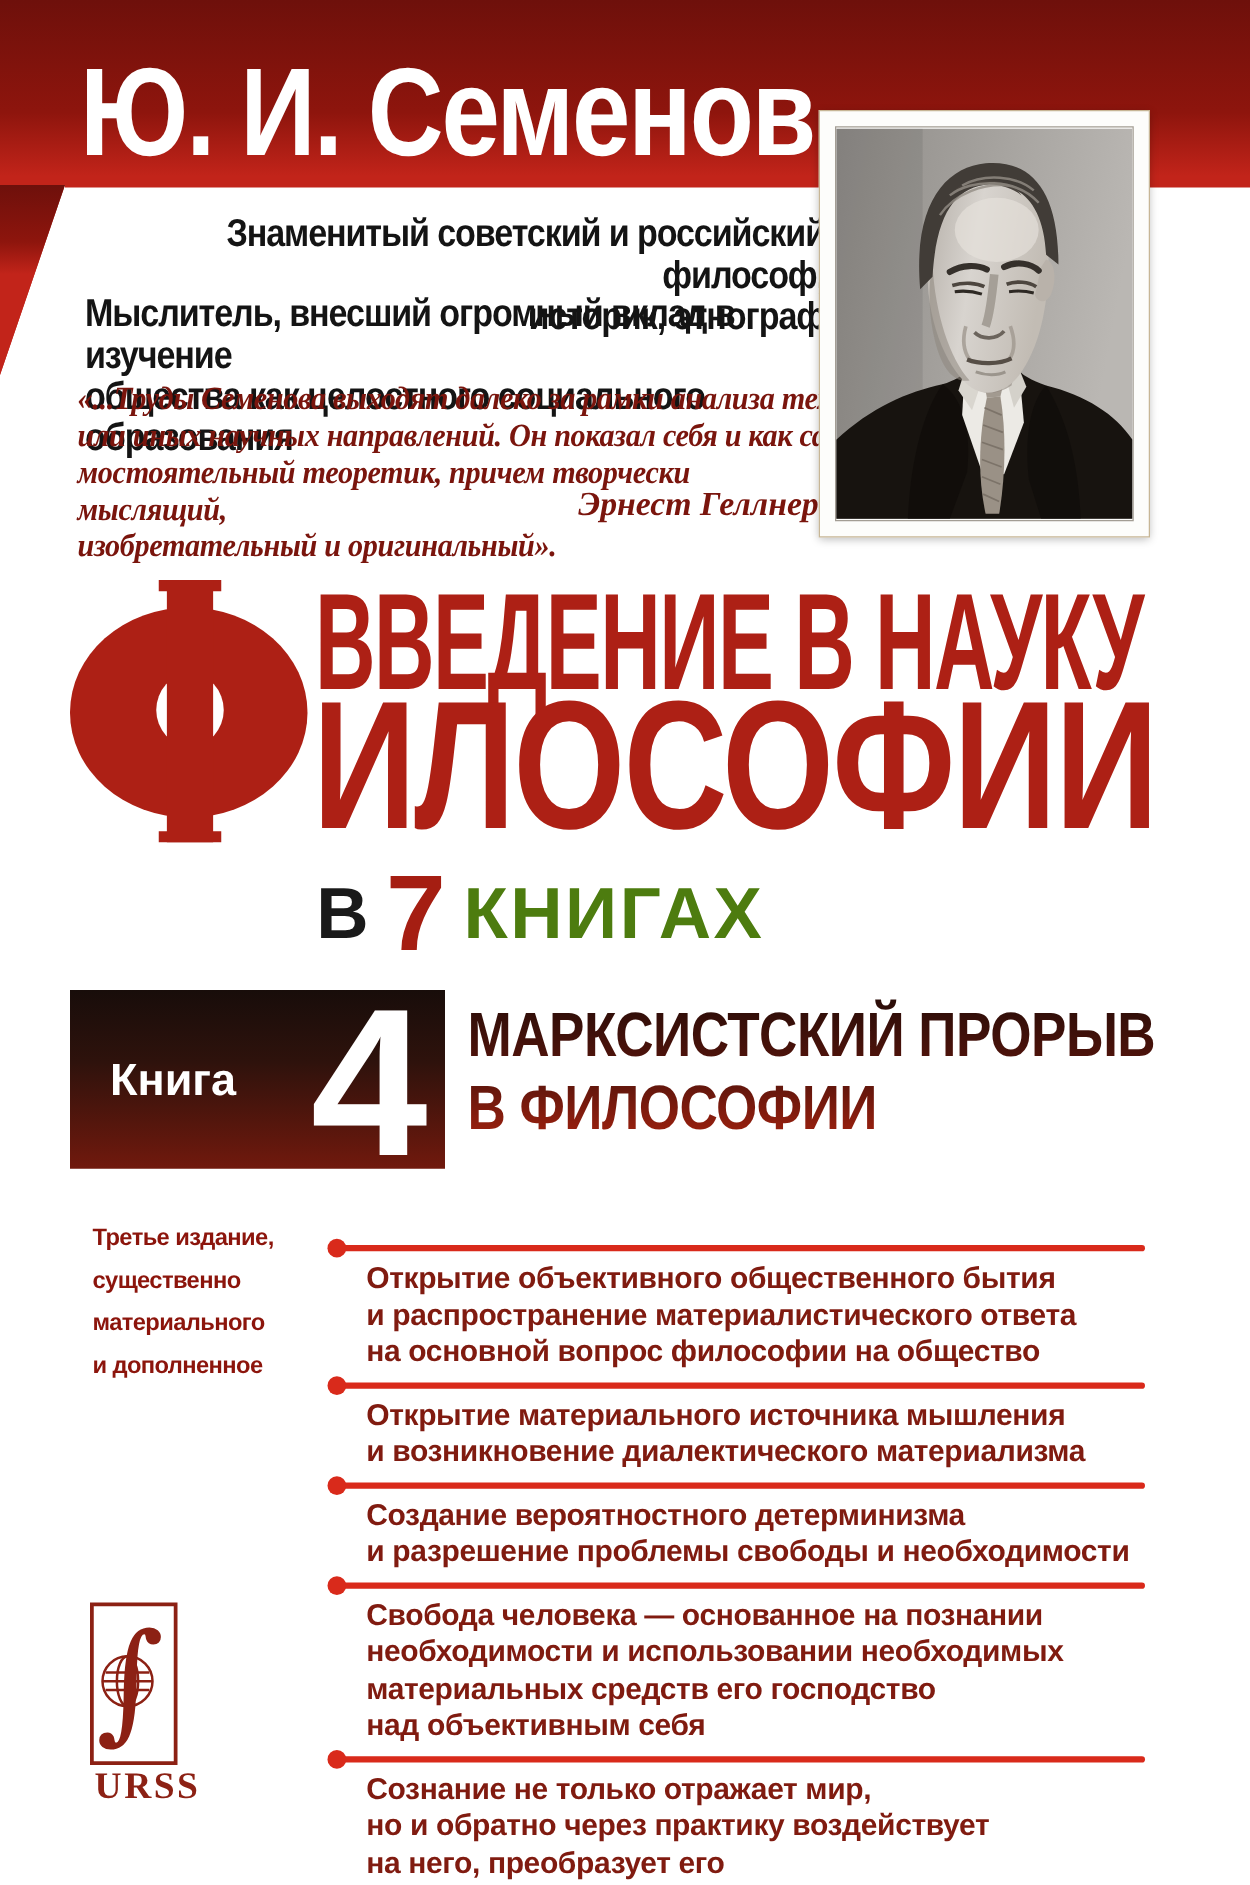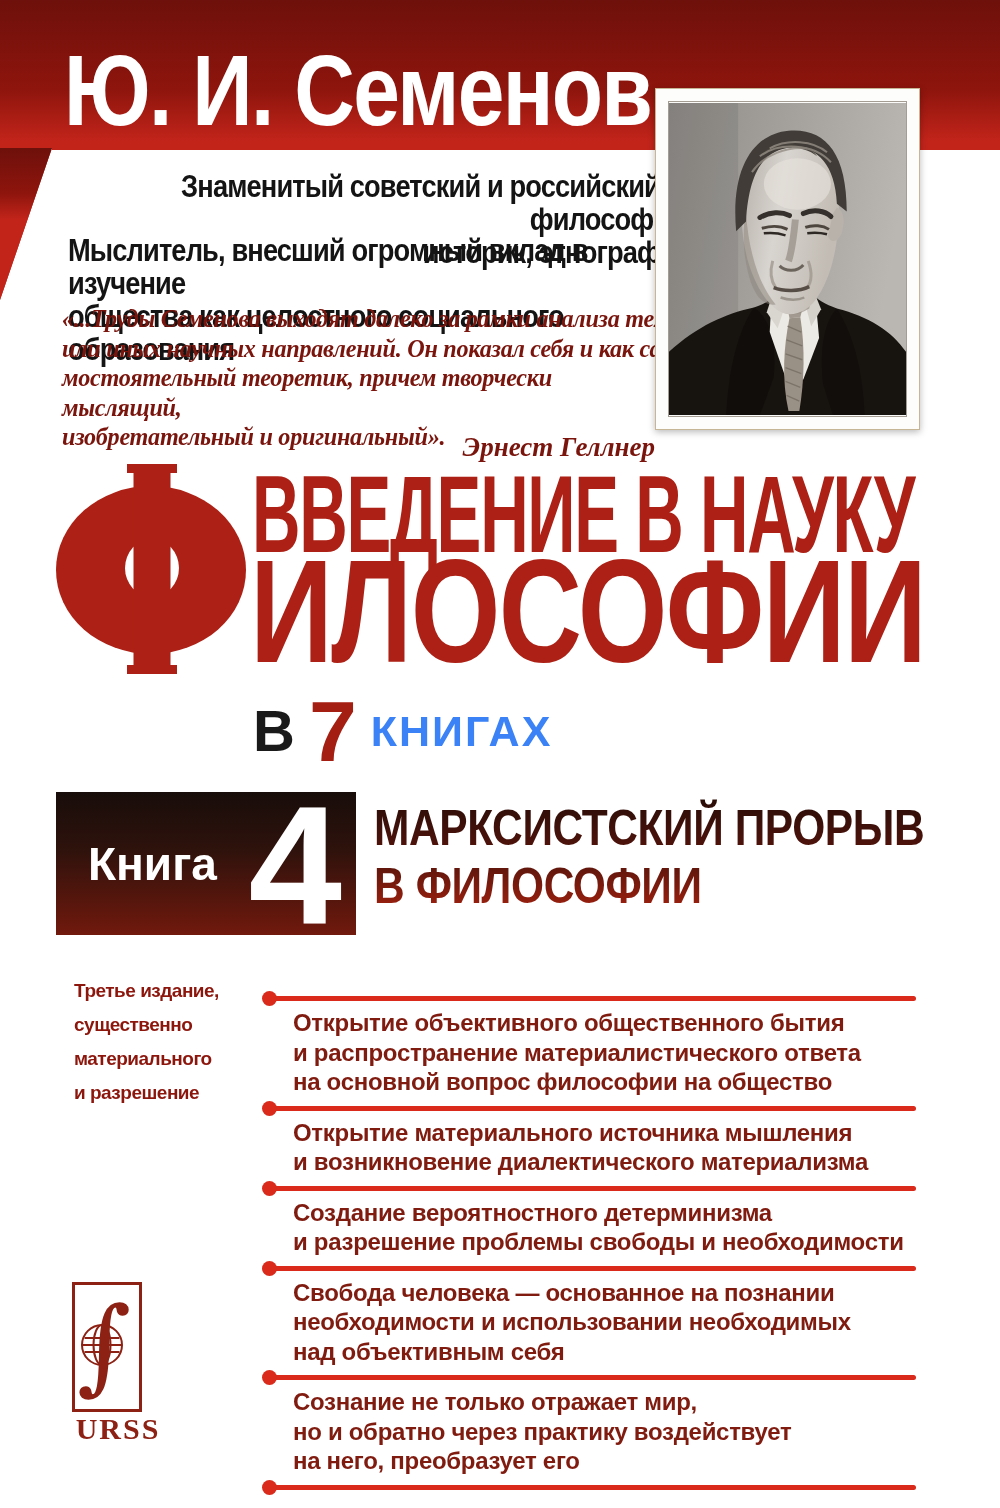--- a/index.html
+++ b/index.html
@@ -13,44 +13,44 @@
   .bio1{position:absolute;left:60px;top:170px;width:600px;text-align:right;color:#141414;
         font-size:31px;font-weight:bold;letter-spacing:-1px;line-height:33px;
         transform:scaleX(.88);transform-origin:right top;}
   .bio2{position:absolute;left:68px;top:234px;width:680px;text-align:left;color:#141414;
         font-size:31px;font-weight:bold;letter-spacing:-1px;line-height:33px;
         transform:scaleX(.88);transform-origin:left top;}
   .quote{position:absolute;left:62px;top:304px;width:660px;color:#7a150d;
          font-family:"Liberation Serif",serif;font-style:italic;font-weight:bold;
          font-size:26px;line-height:29.5px;letter-spacing:-.3px;
          transform:scaleX(.93);transform-origin:left top;}
-  .quote-attr{position:absolute;left:300px;top:432px;width:355px;text-align:right;color:#7a150d;
+  .quote-attr{position:absolute;left:300px;top:388px;width:355px;text-align:right;color:#7a150d;
          font-family:"Liberation Serif",serif;font-style:italic;font-weight:bold;font-size:27px;}
   
   .photo-frame{position:absolute;left:655px;top:88px;width:239px;height:316px;background:#fdfdfb;
          padding:12px;border:1px solid #c7b696;box-shadow:0 2px 7px rgba(0,0,0,.28);}
   .photo-frame svg{display:block;border:1px solid #a39d94;}
   
   .bigF{position:absolute;left:56px;top:464px;}
   .t1{position:absolute;left:252px;top:459px;color:#ad2015;font-size:110px;font-weight:bold;
       line-height:110px;letter-spacing:-2px;white-space:nowrap;
       transform:scaleX(.61);transform-origin:left top;}
   .t2{position:absolute;left:250px;top:539px;color:#ad2015;font-size:146px;font-weight:bold;
       line-height:146px;letter-spacing:-2px;white-space:nowrap;
       transform:scaleX(.79);transform-origin:left top;}
   .series{position:absolute;left:253px;top:688px;display:flex;align-items:flex-end;}
   .series .w1{font-size:58px;font-weight:bold;color:#1a1a1a;line-height:62px;}
   .series .num{font-size:86px;font-weight:bold;color:#a51e12;line-height:74px;margin:0 14px;
                transform:translateY(6px);}
-  .series .w2{font-size:43px;font-weight:bold;color:#3b82f6;line-height:62px;letter-spacing:2px;}
+  .series .w2{font-size:58px;font-weight:bold;color:#4d7c0f;line-height:62px;letter-spacing:2px;}
   
   .banner-box{position:absolute;left:56px;top:792px;width:300px;height:143px;
       background:linear-gradient(180deg,#180d0a 0%,#2e120c 40%,#71190d 100%);
       display:flex;align-items:center;}
-  .banner-box .lbl{color:#fff;font-size:46px;font-weight:bold;padding-left:32px;}
+  .banner-box .lbl{color:#fff;font-size:36px;font-weight:bold;padding-left:32px;}
   .banner-box .num{color:#fff;font-size:168px;font-weight:bold;line-height:120px;
       margin-left:auto;margin-right:14px;transform:translateY(2px);}
   .banner-title{position:absolute;left:374px;top:799px;font-size:50px;font-weight:bold;
       line-height:58px;letter-spacing:-.5px;white-space:nowrap;
       transform:scaleX(.85);transform-origin:left top;
       background:linear-gradient(180deg,#2a0d08 0%,#5a150c 55%,#a5220f 100%);
       -webkit-background-clip:text;background-clip:text;color:transparent;}
   
   .edition{position:absolute;left:74px;top:974px;color:#8c150c;font-size:19px;font-weight:bold;
       line-height:34px;letter-spacing:-.5px;}
@@ -194,21 +194,21 @@
   </div>
   <div class="banner-title">
     <div>МАРКСИСТСКИЙ ПРОРЫВ</div>
     <div>В ФИЛОСОФИИ</div>
   </div>
 
   <div class="edition">
     <div>Третье издание,</div>
     <div>существенно</div>
     <div>материального</div>
-    <div>и разрешение</div>
+    <div>и дополненное</div>
   </div>
 
   <div class="bullets">
     <div>
       <div class="rule">
           <span class="dot"></span>
         </div>
       <div class="b-lines">
         <div>Открытие объективного общественного бытия</div>
         <div>и распространение материалистического ответа</div>
@@ -233,20 +233,21 @@
         <div>и разрешение проблемы свободы и необходимости</div>
       </div>
     </div>
     <div>
       <div class="rule">
           <span class="dot"></span>
         </div>
       <div class="b-lines">
         <div>Свобода человека — основанное на познании</div>
         <div>необходимости и использовании необходимых</div>
+        <div>материальных средств его господство</div>
         <div>над объективным себя</div>
       </div>
     </div>
     <div>
       <div class="rule">
           <span class="dot"></span>
         </div>
       <div class="b-lines">
         <div>Сознание не только отражает мир,</div>
         <div>но и обратно через практику воздействует</div>

